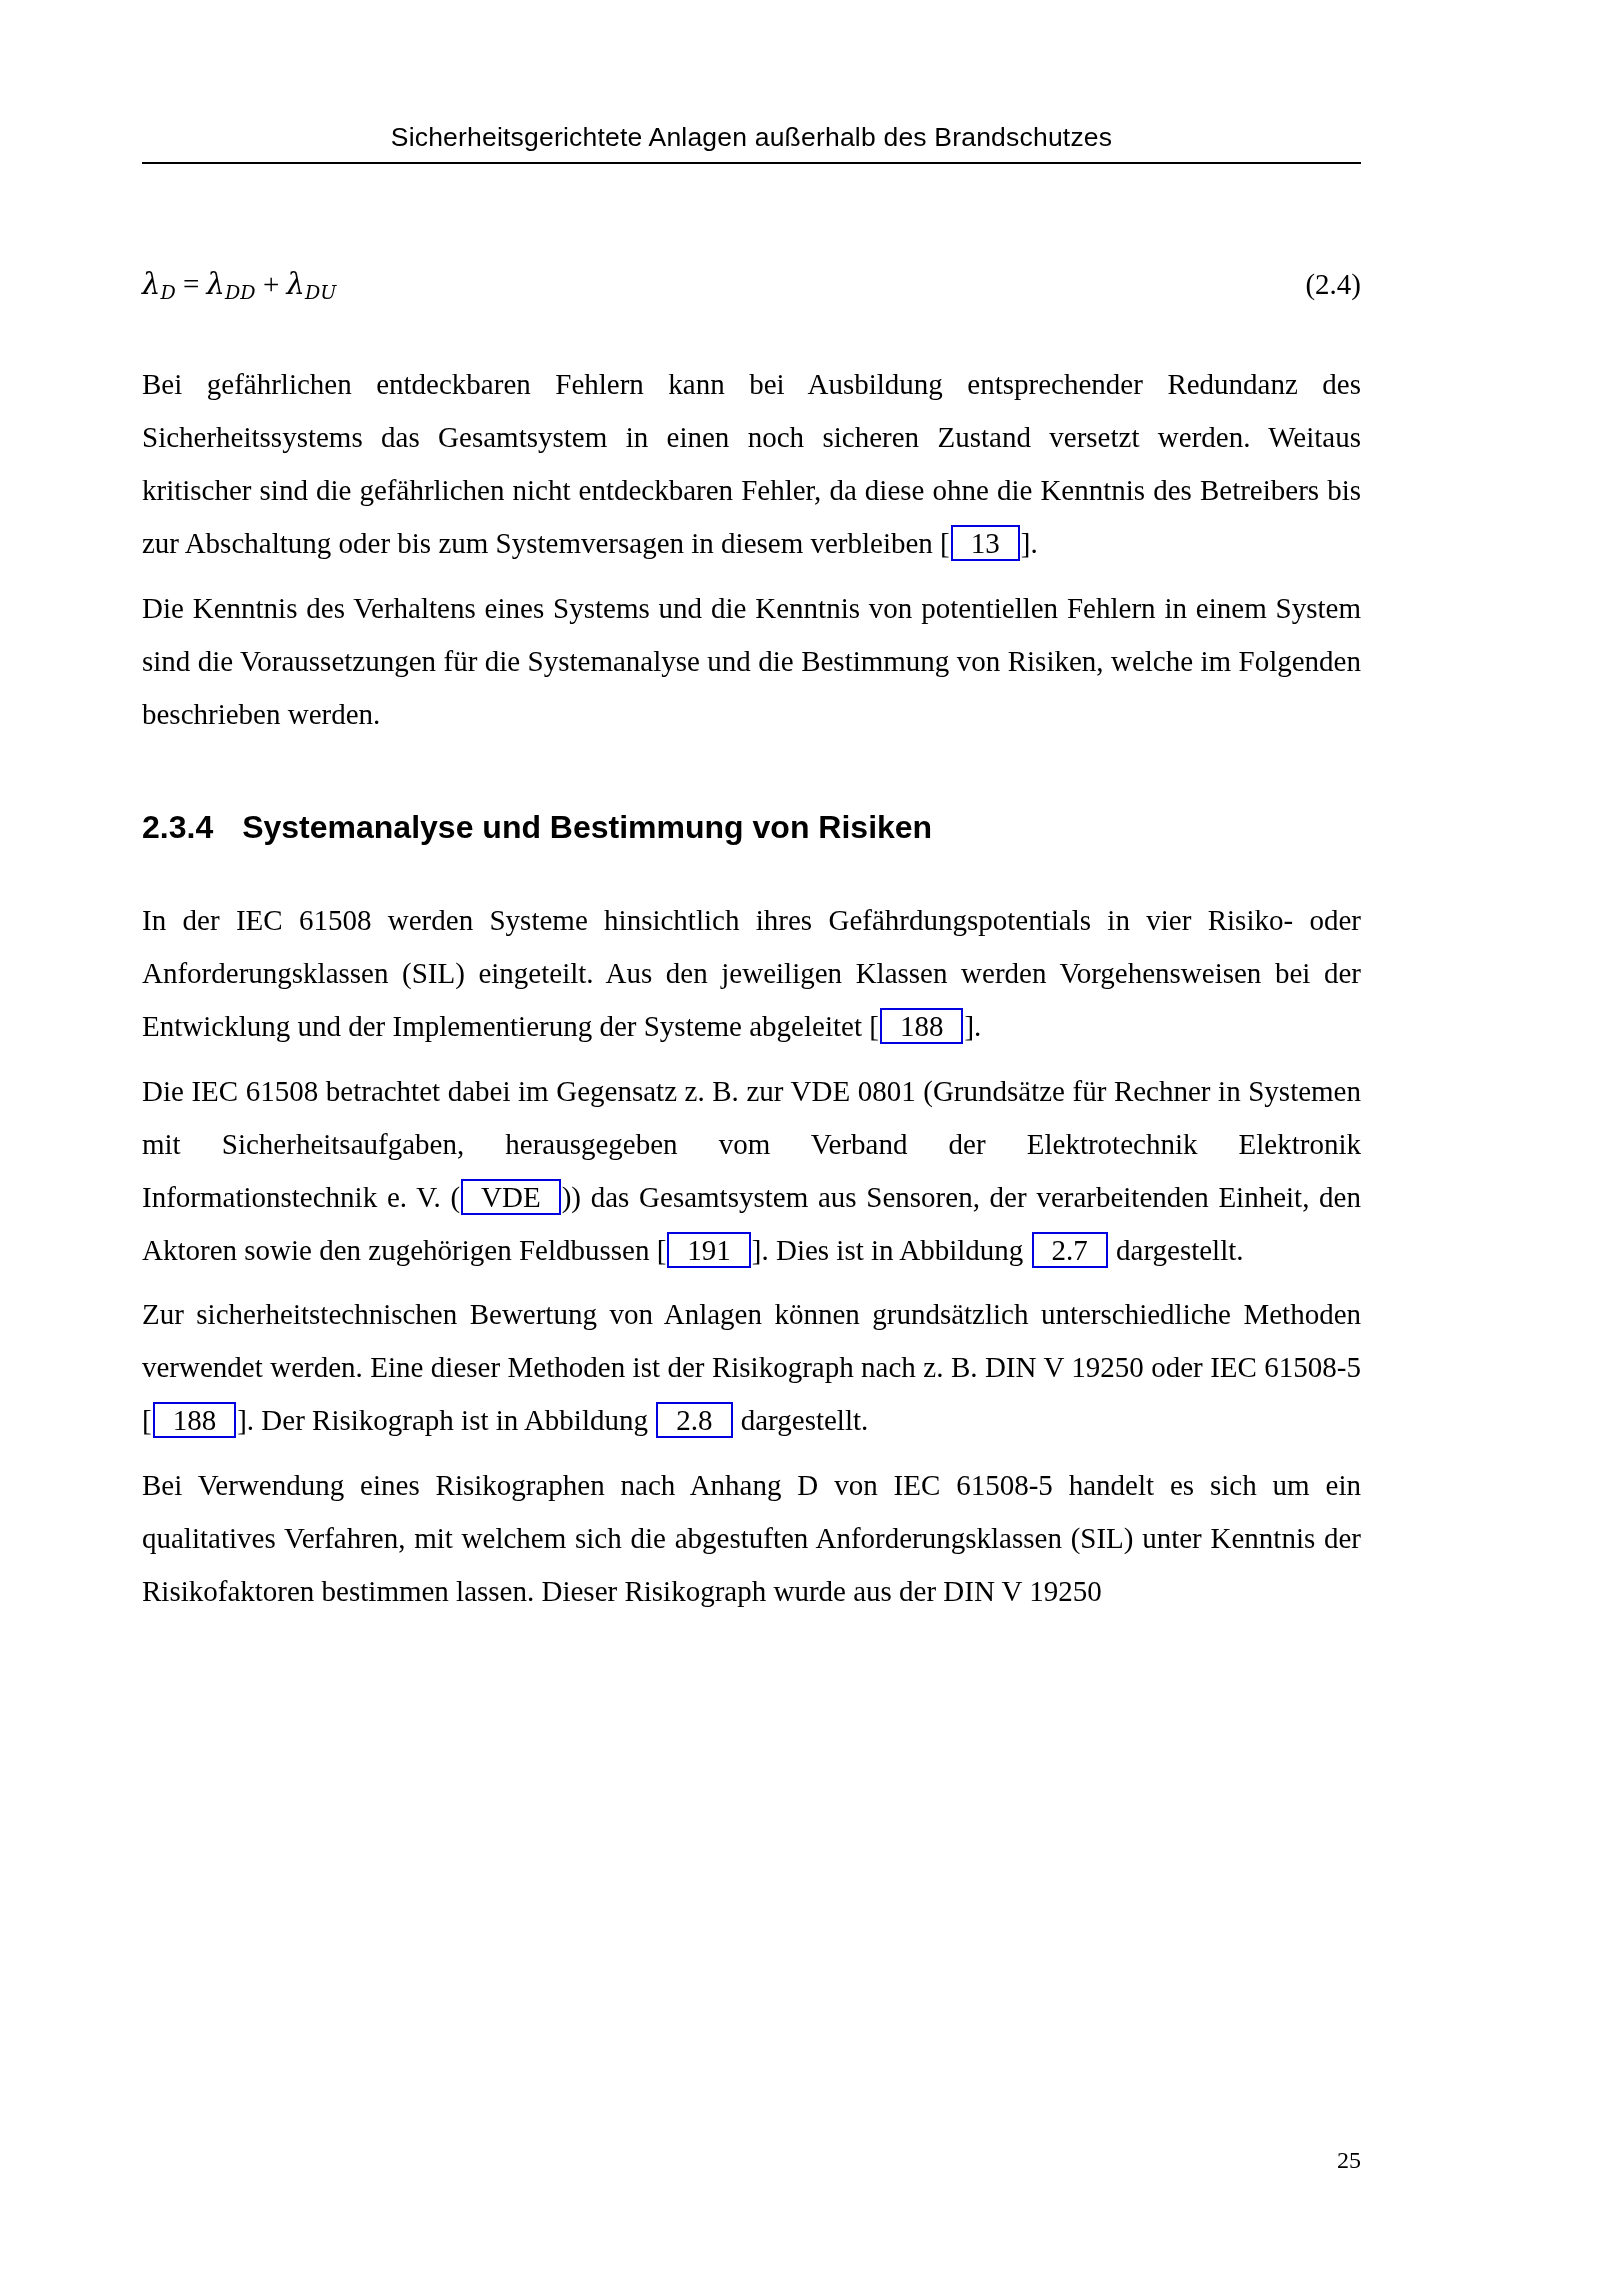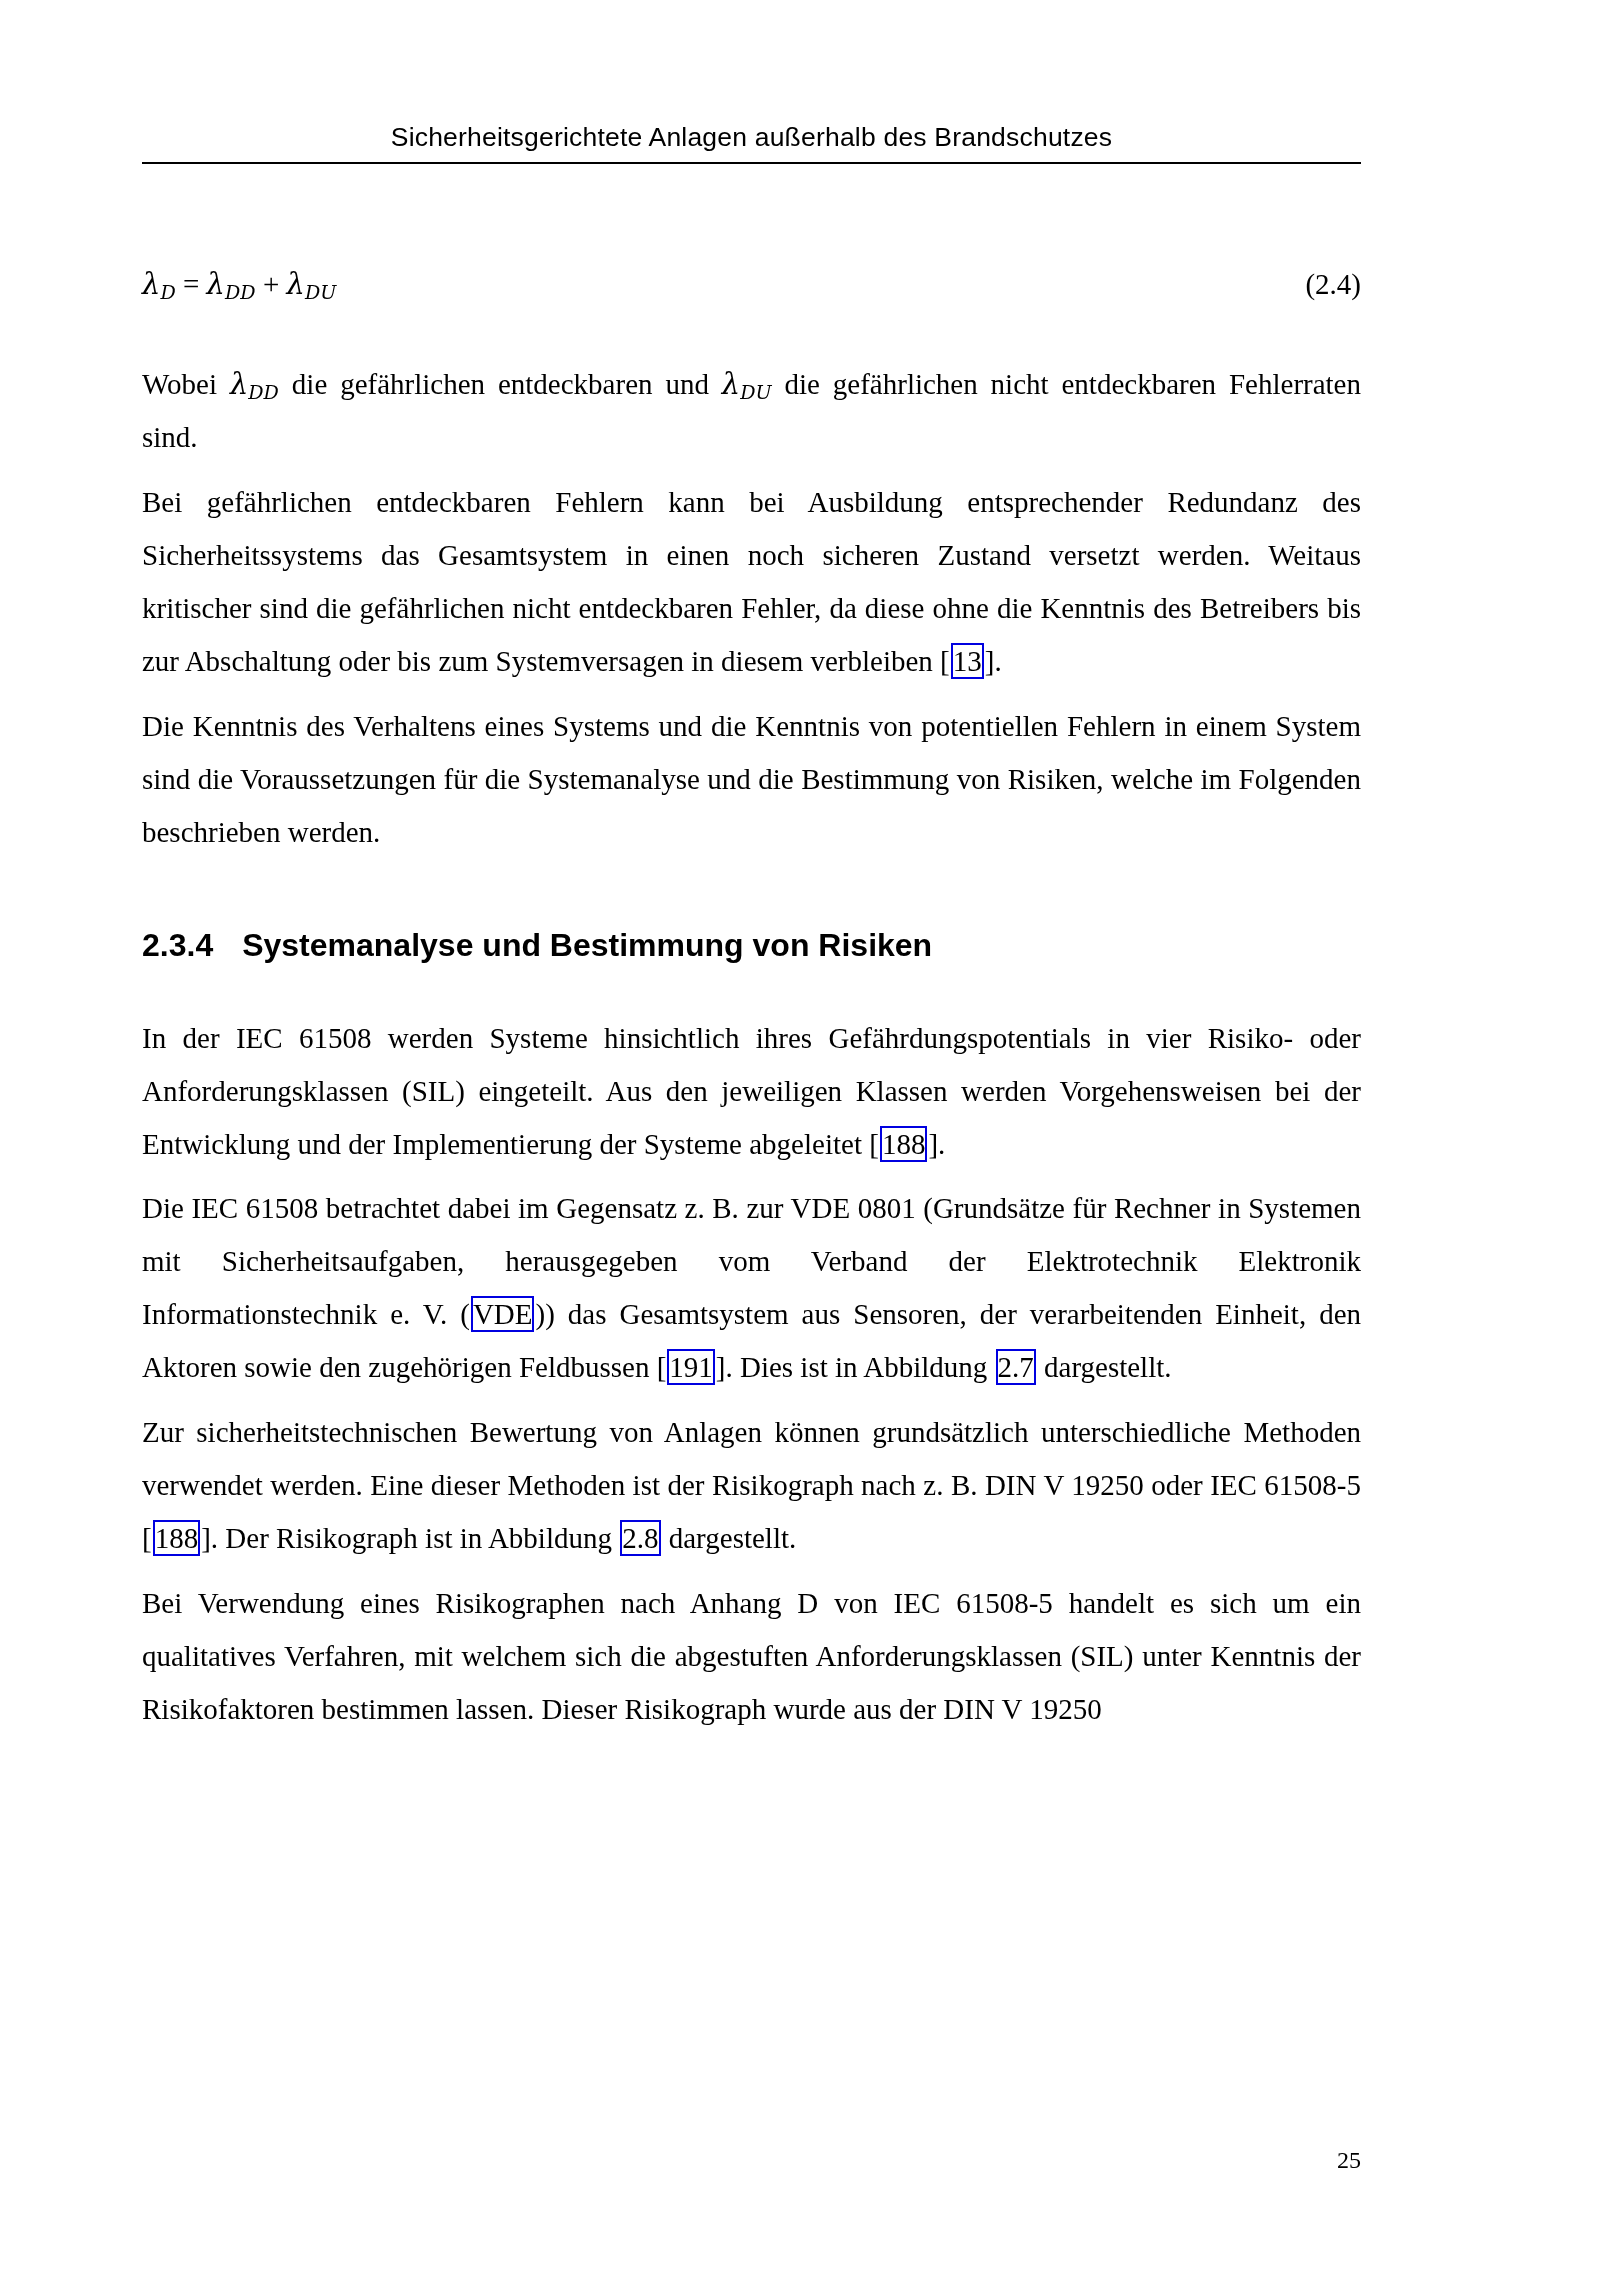--- a/index.html
+++ b/index.html
@@ -57,21 +57,21 @@
     text-align: left;
     line-height: 53px;
   }
   .eq-number {
     position: absolute;
     right: 0;
     top: 0;
   }
   .linkbox {
     border: 2px solid #0000e0;
-    padding: 0 0;
+    padding: 0 18px;
     margin: 16px 1px;
   }
   .section-heading {
     margin: 67px 0 47px 0;
     font-family: "Liberation Sans", "DejaVu Sans", sans-serif;
     font-weight: 700;
     font-size: 32px;
     line-height: 39px;
     text-align: left;
   }
@@ -97,21 +97,20 @@
   </div>
 
   <div class="content">
 
 
     <div class="equation-row">
       <span class="eq-body"><span class="mi">λ</span><sub class="msub">D</sub><span> = </span><span class="mi">λ</span><sub class="msub">DD</sub><span> + </span><span class="mi">λ</span><sub class="msub">DU</sub></span>
       <span class="eq-number">(2.4)</span>
     </div>
 
-    <p class="para"><span>Wobei </span><span class="mi">λ</span><sub class="msub">DD</sub><span> die gefährlichen entdeckbaren und </span><span class="mi">λ</span><sub class="msub">DU</sub><span> die gefährlichen nicht entdeckbaren Fehlerraten sind.</span></p>
 
     <p class="para"><span>Bei gefährlichen entdeckbaren Fehlern kann bei Ausbildung entsprechender Redundanz des Sicherheitssystems das Gesamtsystem in einen noch sicheren Zustand versetzt werden. Weitaus kritischer sind die gefährlichen nicht entdeckbaren Fehler, da diese ohne die Kenntnis des Betreibers bis zur Abschaltung oder bis zum Systemversagen in diesem verbleiben [</span><span class="linkbox" style="border-color: rgb(0, 0, 224);">13</span><span>].</span></p>
 
     <p class="para"><span>Die Kenntnis des Verhaltens eines Systems und die Kenntnis von potentiellen Fehlern in einem System sind die Voraussetzungen für die Systemanalyse und die Bestimmung von Risiken, welche im Folgenden beschrieben werden.</span></p>
 
     <h2 class="section-heading"><span class="sec-number">2.3.4</span><span>Systemanalyse und Bestimmung von Risiken</span></h2>
 
     <p class="para"><span>In der IEC 61508 werden Systeme hinsichtlich ihres Gefährdungspotentials in vier Risiko- oder Anforderungsklassen (SIL) eingeteilt. Aus den jeweiligen Klassen werden Vorgehensweisen bei der Entwicklung und der Implementierung der Systeme abgeleitet [</span><span class="linkbox" style="border-color: rgb(0, 0, 224);">188</span><span>].</span></p>
 
     <p class="para"><span>Die IEC 61508 betrachtet dabei im Gegensatz z. B. zur VDE 0801 (Grundsätze für Rechner in Systemen mit Sicherheitsaufgaben, herausgegeben vom Verband der Elektrotechnik Elektronik Informationstechnik e. V. (</span><span class="linkbox" style="border-color: rgb(0, 0, 224);">VDE</span><span>)) das Gesamtsystem aus Sensoren, der verarbeitenden Einheit, den Aktoren sowie den zugehörigen Feldbussen [</span><span class="linkbox" style="border-color: rgb(0, 0, 224);">191</span><span>]. Dies ist in Abbildung </span><span class="linkbox" style="border-color: rgb(0, 0, 224);">2.7</span><span> dargestellt.</span></p>

